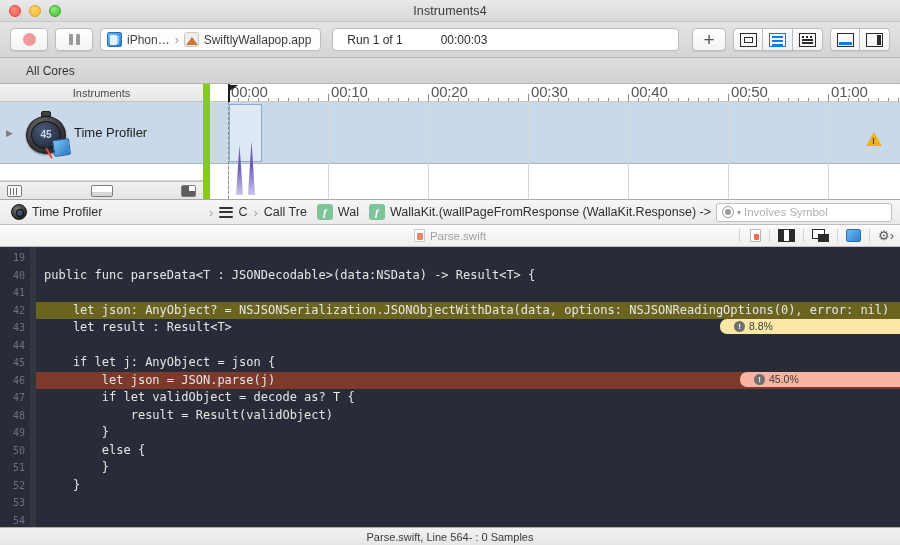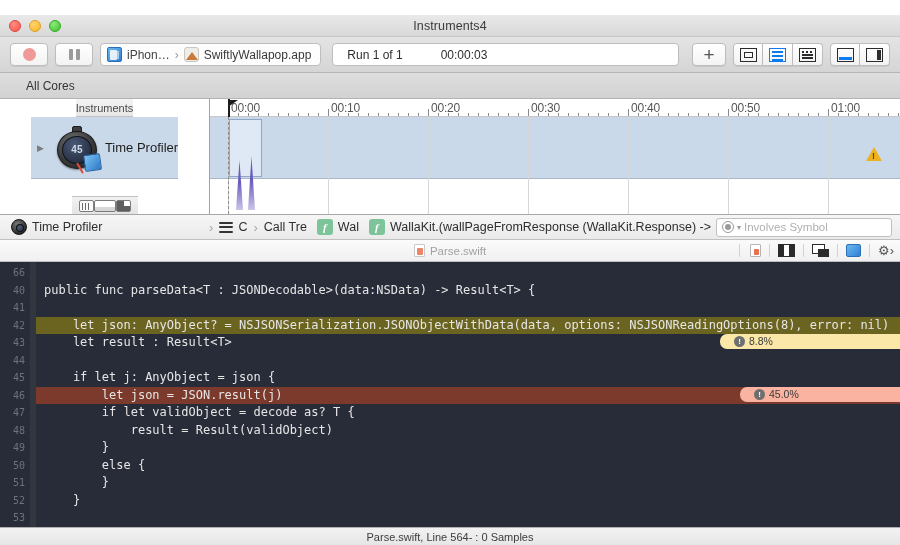--- a/index.html
+++ b/index.html
@@ -11,21 +11,21 @@
     background: #ffffff;
     -webkit-font-smoothing: antialiased;
   }
   #app { width: 900px; height: 545px; position: relative; display: flex; flex-direction: column; }
 
   
   .titlebar {
     height: 22px; flex: 0 0 22px;
     background: linear-gradient(to bottom, #e9e9e9 0%, #d8d8d8 100%);
     border-bottom: 1px solid #c6c6c6;
-    display: flex; align-items: center; position: relative; margin-top: 15px;
+    display: flex; align-items: center; position: relative;
   }
   .traffic { display: flex; gap: 8px; padding-left: 9px; align-items: center; }
   .dot { width: 12px; height: 12px; border-radius: 50%; position: relative; }
   .dot.red    { background: radial-gradient(circle at 35% 30%, #ff8b82, #f7574c); border: 1px solid #e0443c; }
   .dot.yellow { background: radial-gradient(circle at 35% 30%, #ffd46b, #f7b529); border: 1px solid #dfa021; }
   .dot.green  { background: radial-gradient(circle at 35% 30%, #8ceb79, #3fc02a); border: 1px solid #34aa23; }
   .dot .glyph { position:absolute; inset:0; font-size:8px; line-height:10px; text-align:center; color:#6b1f19; opacity:0;}
   .win-title {
     position: absolute; left: 0; right: 0; text-align: center;
     font-size: 12.5px; color: #3b3b3b; letter-spacing: 0.1px;
@@ -116,21 +116,21 @@
     height: 26px; flex:0 0 26px;
     background: linear-gradient(to bottom,#dedede,#d2d2d2);
     border-bottom: 1px solid #b3b3b3;
     display:flex; align-items:center; font-size:12px; color:#333;
   }
   .filterbar .f1 { padding-left: 26px; }
   .filterbar .f2 { padding-left: 34px; }
 
   
   .timeline { flex: 0 0 115px; display:flex; position:relative; background:#fff; }
-  .tl-left { width: 210px; flex:0 0 210px; border-right:1px solid #84cc16; display:flex; flex-direction:column;align-items:center; }
+  .tl-left { width: 210px; flex:0 0 210px; border-right:7px solid #84cc16; display:flex; flex-direction:column; }
   .tl-head {
     height: 18px; flex:0 0 18px;
     background: linear-gradient(to bottom,#f3f3f3,#e7e7e7);
     border-bottom:1px solid #c2c2c2;
     font-size:11px; color:#4a4a4a; display:flex; align-items:center; justify-content:center;
   }
   .track-row {
     height: 62px; flex:0 0 62px; background:#c9d9ea;
     border-bottom:1px solid #a9b8c7; display:flex; align-items:center; padding-left: 6px; gap:6px;
   }
@@ -176,21 +176,21 @@
   .tti-panel:before{content:"";position:absolute;left:0;bottom:0;width:100%;height:5px;background:#5e5e5e;}
   .tti-panel:after {content:"";position:absolute;left:0;top:0;width:7px;height:7px;background:#5e5e5e;}
 
   .tl-right { flex:1 1 auto; position:relative; display:flex; flex-direction:column; overflow:hidden; }
   .ruler {
     height:18px; flex:0 0 18px; background:#ffffff; border-bottom:1px solid #c8c8c8; position:relative;
   }
   .tick { position:absolute; bottom:0; width:1px; background:#8b8b8b; }
   .tick.major { height:7px; }
   .tick.minor { height:3px; }
-  .tick-lbl { position:absolute; bottom:1px; font-size:12px; color:#555; letter-spacing:-0.2px; white-space:nowrap; }
+  .tick-lbl { position:absolute; bottom:1px; font-size:15px; color:#555; letter-spacing:-0.2px; white-space:nowrap; }
   .playhead { position:absolute; top:0; left:18px; width:0; height:18px; }
   .playhead .flag {
     position:absolute; left:0; top:1px; width:0; height:0;
     border-top:7px solid #1c1c1c; border-right:10px solid transparent; 
   }
   .playhead .stem { position:absolute; left:0; top:0; width:1.5px; height:18px; background:#1c1c1c; }
 
   .lanes { flex:1 1 auto; position:relative; background:#fff; }
   .lane-a {
     position:absolute; left:0; right:0; top:0; height:62px;
@@ -562,21 +562,21 @@
       <span class="ti-stack"></span>
       <span class="tri"></span>
       <span class="ti-xc"></span>
       <span class="tri"></span>
       <span class="ti-gear">⚙›</span>
     </div>
   </div>
 
   <div class="editor">
     <div class="gutter" id="gutter">
-        <div>66</div>
+        <div>19</div>
         <div>40</div>
         <div>41</div>
         <div>42</div>
         <div>43</div>
         <div>44</div>
         <div>45</div>
         <div>46</div>
         <div>47</div>
         <div>48</div>
         <div>49</div>
@@ -584,29 +584,29 @@
         <div>51</div>
         <div>52</div>
         <div>53</div>
         <div>54</div>
       </div>
     <div class="fold-strip"></div>
     <div class="code" id="code">
         <div class="cl"></div>
         <div class="cl">public func parseData&lt;T : JSONDecodable&gt;(data:NSData) -&gt; Result&lt;T&gt; {</div>
         <div class="cl"></div>
-        <div class="cl hl-olive">    let json: AnyObject? = NSJSONSerialization.JSONObjectWithData(data, options: NSJSONReadingOptions(8), error: nil)</div>
+        <div class="cl hl-olive">    let json: AnyObject? = NSJSONSerialization.JSONObjectWithData(data, options: NSJSONReadingOptions(0), error: nil)</div>
         <div class="badge yellow" style="top: 72px; width: 180px; justify-content: flex-start; padding-left: 14px; border-radius: 7px 0px 0px 7px;">
           <span class="bang">!</span>
           <span>8.8%</span>
         </div>
         <div class="cl">    let result : Result&lt;T&gt;</div>
         <div class="cl"></div>
         <div class="cl">    if let j: AnyObject = json {</div>
-        <div class="cl hl-red">        let json = JSON.result(j)</div>
+        <div class="cl hl-red">        let json = JSON.parse(j)</div>
         <div class="badge red" style="top: 125px; width: 160px; justify-content: flex-start; padding-left: 14px;">
           <span class="bang">!</span>
           <span>45.0%</span>
         </div>
         <div class="cl">        if let validObject = decode as? T {</div>
         <div class="cl">            result = Result(validObject)</div>
         <div class="cl">        }</div>
         <div class="cl">        else {</div>
         <div class="cl">        }</div>
         <div class="cl">    }</div>

